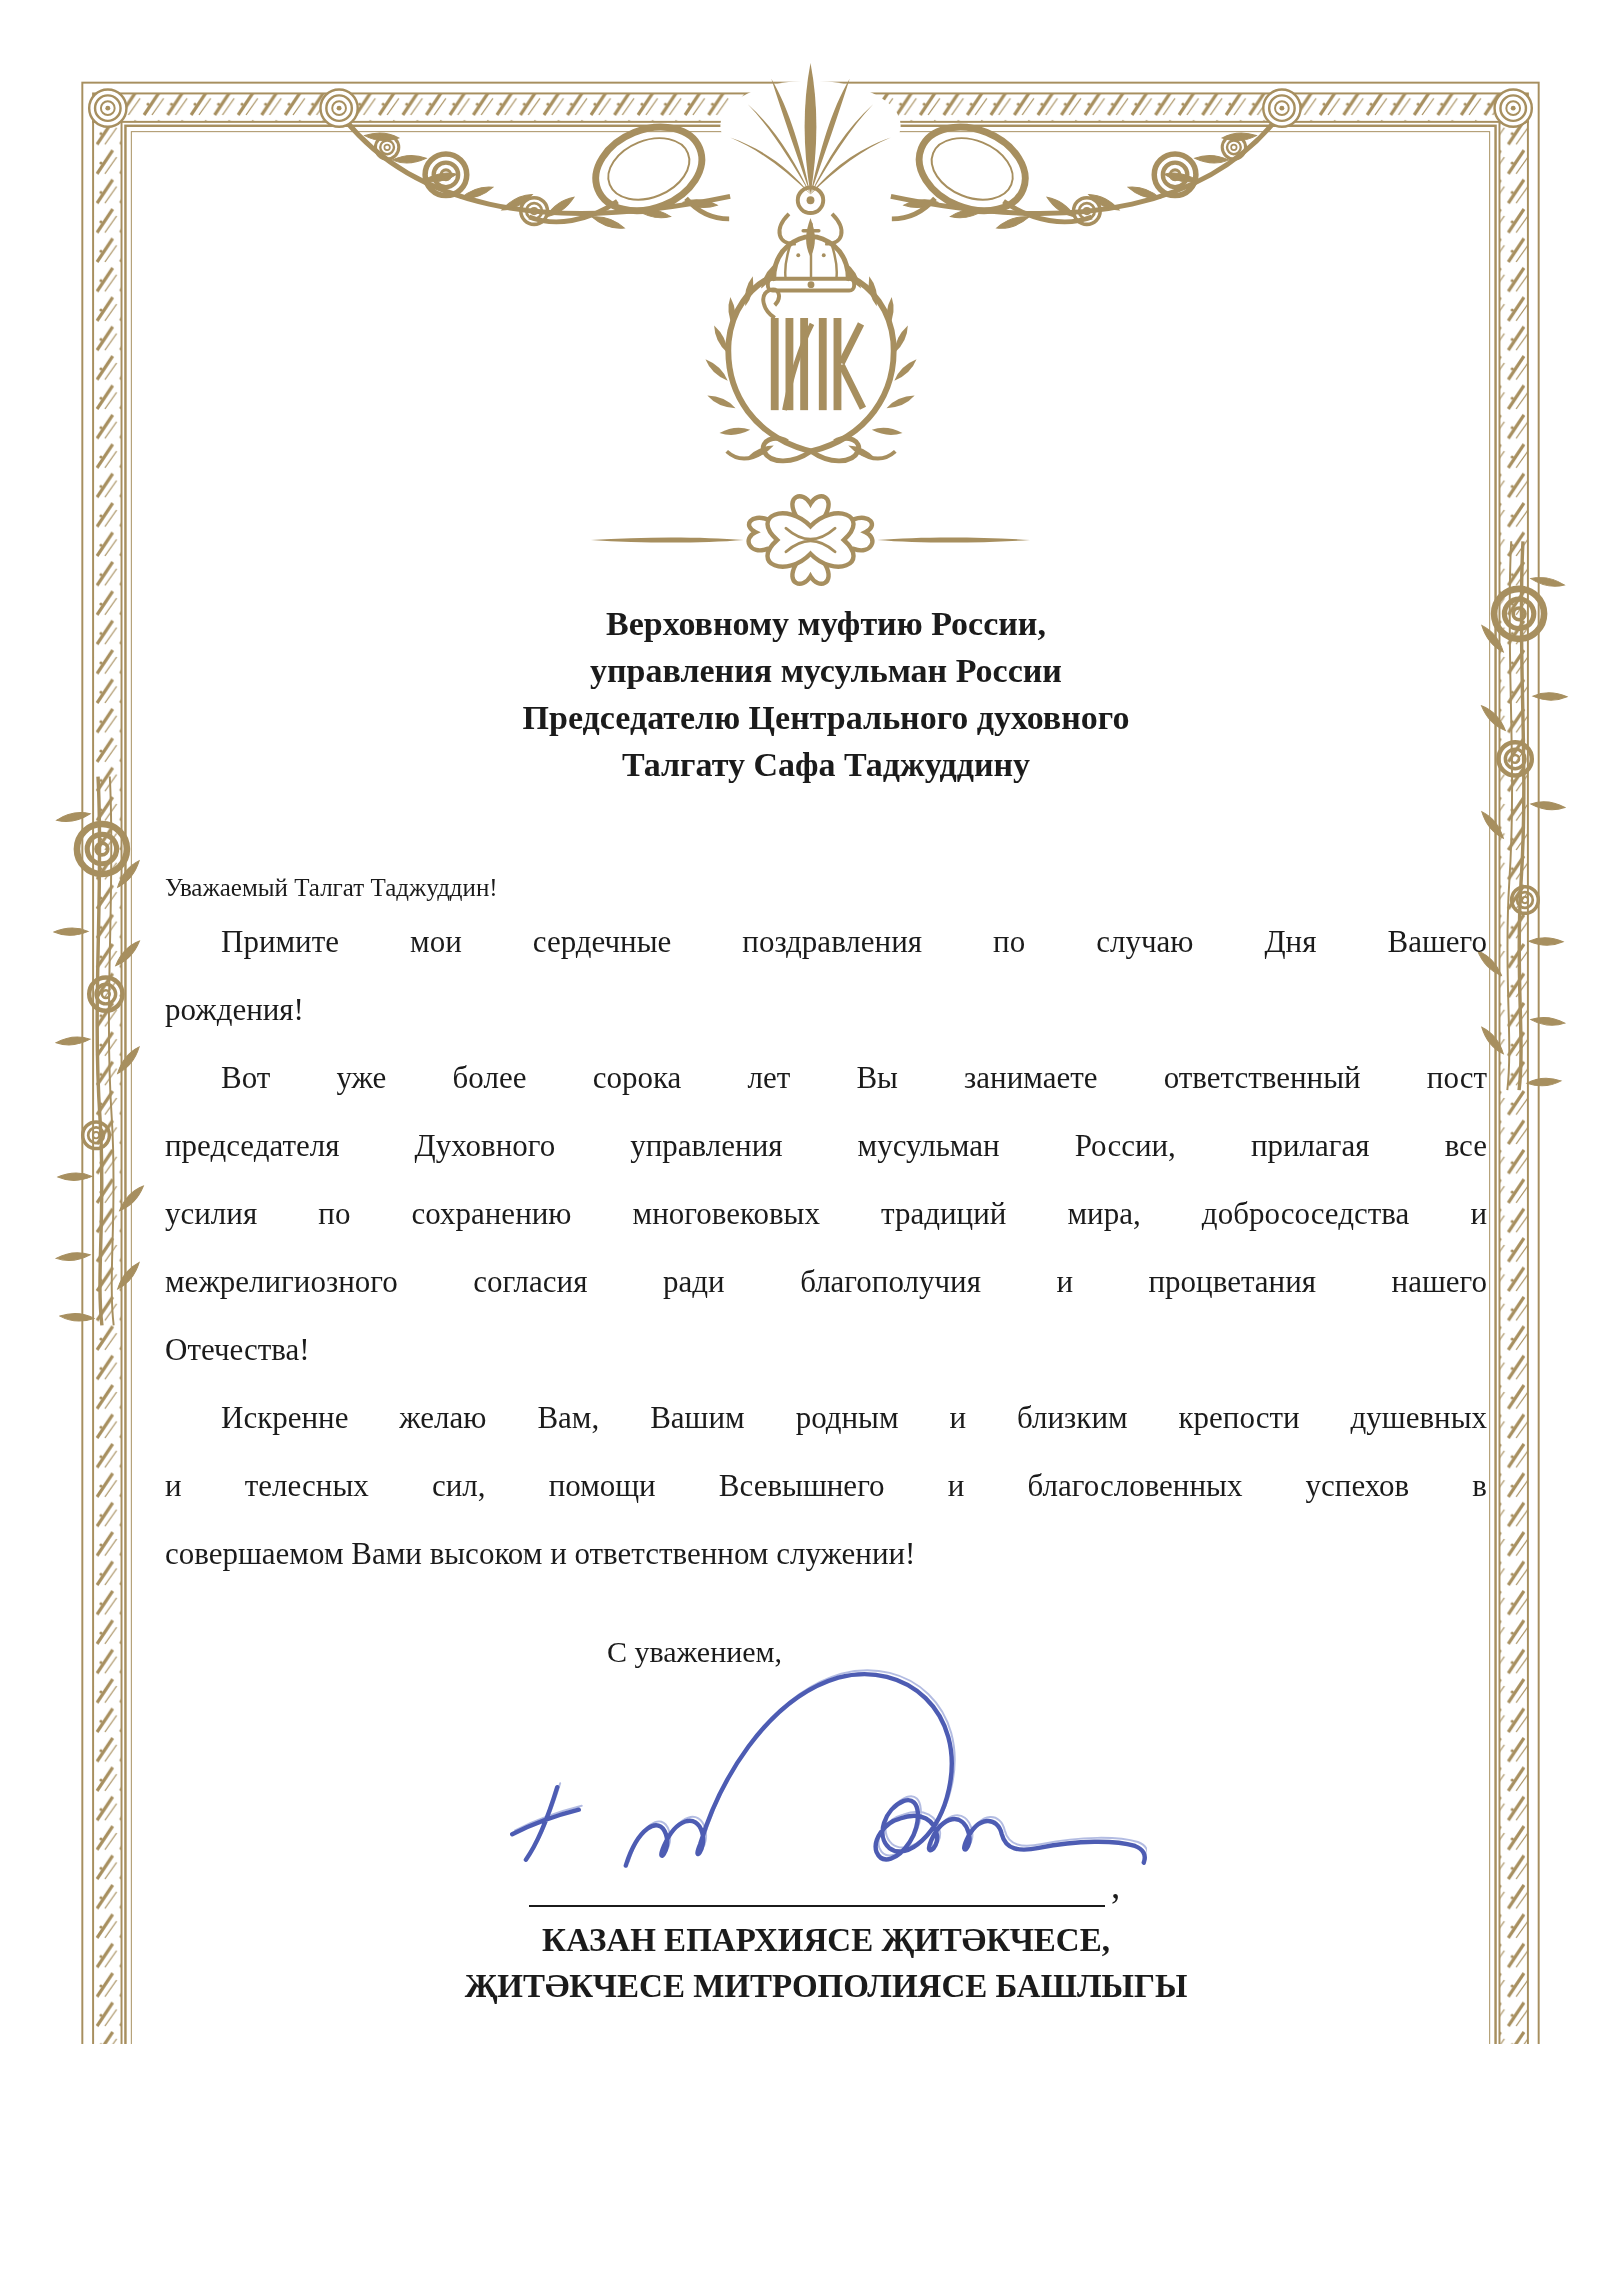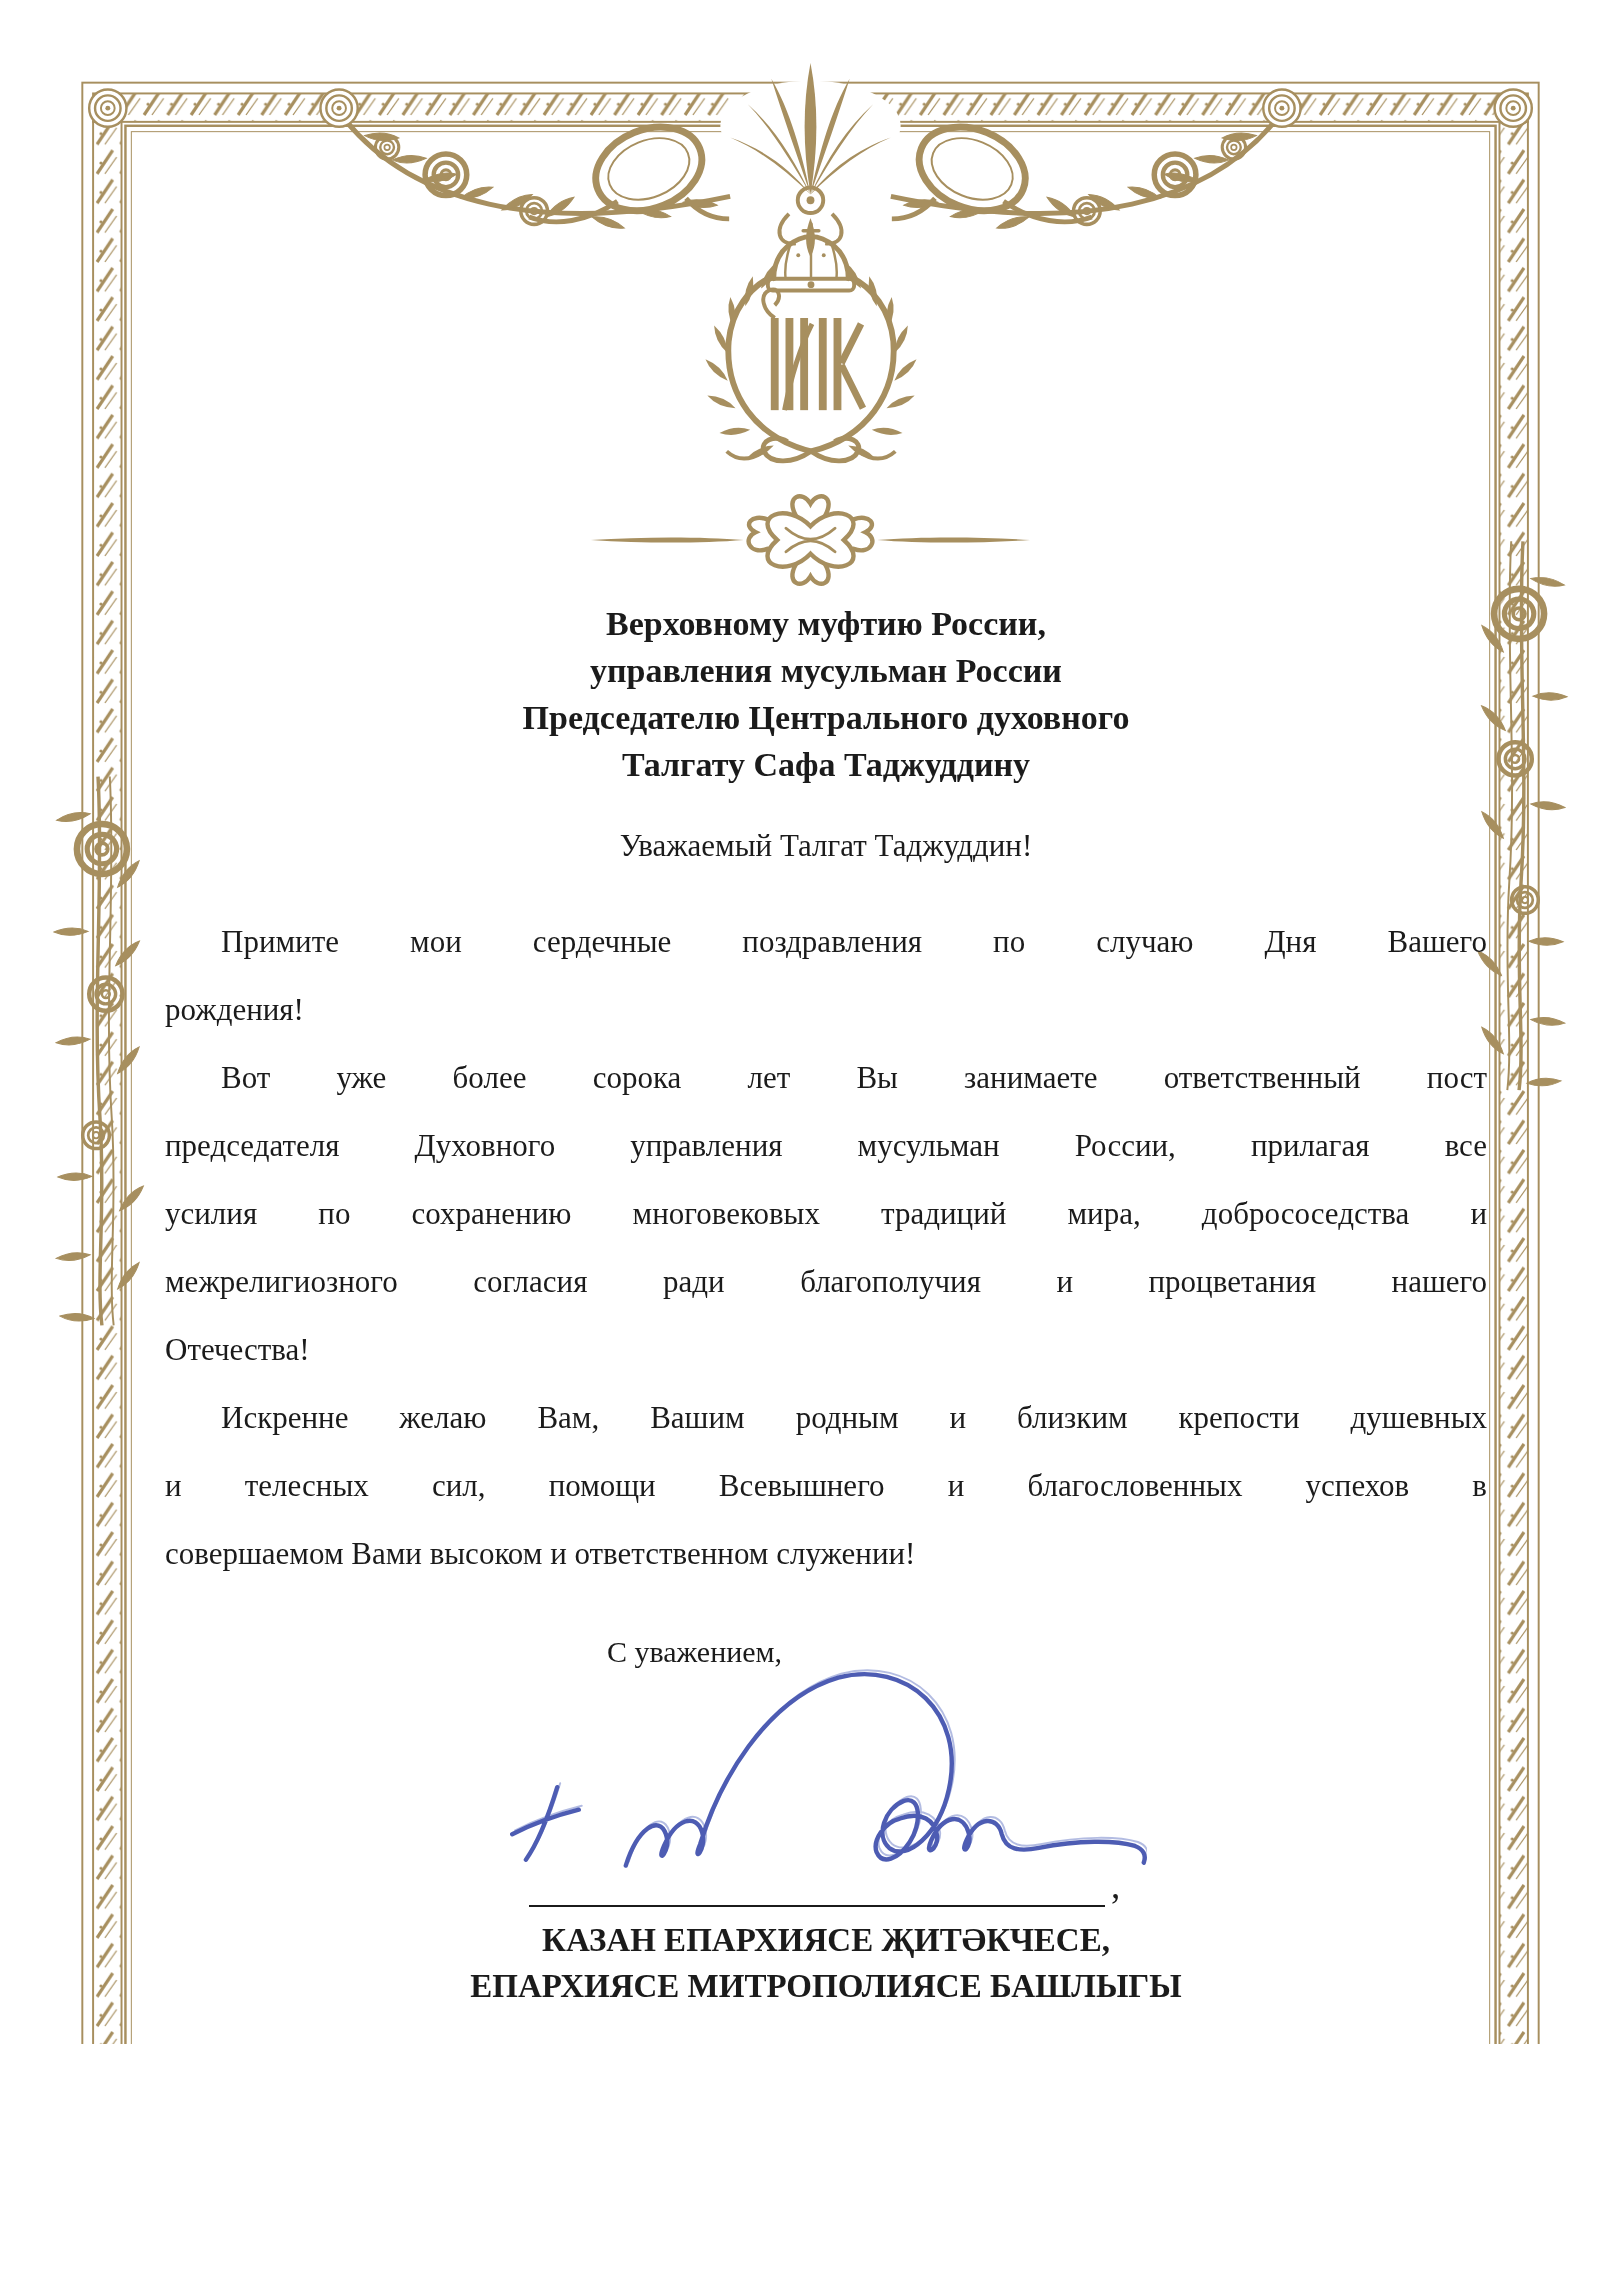--- a/index.html
+++ b/index.html
@@ -9,22 +9,22 @@
     overflow:hidden;
     text-decoration:underline;
   }
   .layer{position:absolute;left:0;top:0;}
   
   .recipient{
     position:absolute;left:165px;top:600px;width:1322px;
     text-align:center;font-weight:bold;font-size:34px;line-height:47px;
   }
   .salutation{
-    position:absolute;left:165px;top:826px;width:1322px;
-    text-align:center;font-size:31px;line-height:39px;
+    position:absolute;left:165px;top:868px;width:1322px;
+    font-size:25px;line-height:39px;
   }
   .body-text{
     position:absolute;left:165px;top:908px;width:1322px;
     font-size:31px;line-height:68px;
   }
   .bline{text-align:justify;text-align-last:justify;}
   .bline.first{text-indent:56px;}
   .bline.endline{text-align-last:left;}
   .closing{
     position:absolute;left:165px;top:1635px;width:1059px;
@@ -279,21 +279,21 @@
     </defs>
     <use href="#sigpath" stroke="#9aa6d8" stroke-width="2" opacity="0.75" transform="translate(3,-4)"></use>
     <use href="#sigpath" stroke="#4d5cb3" stroke-width="4.5"></use>
   </svg>
 
   <div class="sig-underline"></div>
   <span class="sig-comma">,</span>
 
   <div class="signer">
     <div>КАЗАН ЕПАРХИЯСЕ ҖИТӘКЧЕСЕ,</div>
-    <div>ЕПАРХИЯСЕ МИТРОПОЛИЯСЕ БАШЛЫГЫ</div>
+    <div>ҖИТӘКЧЕСЕ МИТРОПОЛИЯСЕ БАШЛЫГЫ</div>
   </div>
 
   <div class="dateplace">
     <div class="date-line">12 октября 2025 г.</div>
     <div class="place-line">г. Казань</div>
   </div>
 
 </div>
 
 

